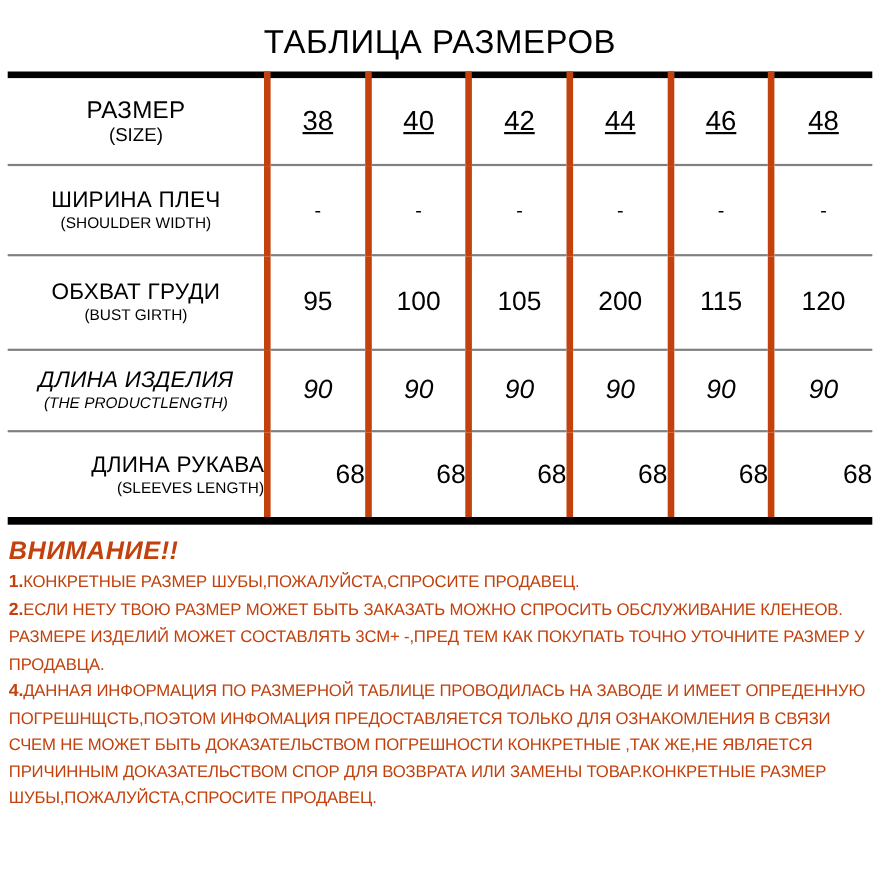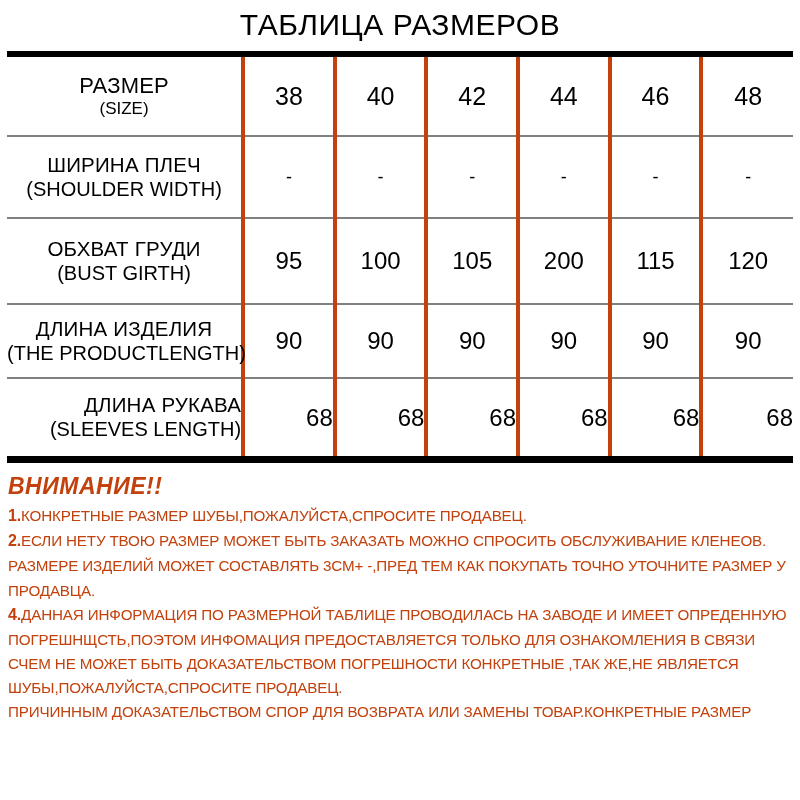--- a/index.html
+++ b/index.html
@@ -23,41 +23,41 @@
     box-sizing: border-box;
   }
 
   
   .title {
     text-align: center;
     font-size: 30px;
     font-weight: 400;
     letter-spacing: 0.5px;
     line-height: 1;
-    padding-top: 10px;
+    padding-top: 24px;
     color: #000;
   }
 
   
   .table-wrap {
     margin: 0 7px 0 7px;
     padding-top: 11px;
   }
   table.size-table {
     width: 786px;
     border-collapse: collapse;
     table-layout: fixed;
   }
   table.size-table tr.header-row > * {
     border-top: 6px solid #000000;
   }
   table.size-table td,
   table.size-table th {
     border-bottom: 2px solid #808080;
-    border-right: 4px solid #c2410c;
+    border-right: 6px solid #c2410c;
     padding: 0;
     text-align: center;
     vertical-align: middle;
     font-weight: 400;
   }
   table.size-table td:last-child,
   table.size-table th:last-child {
     border-right: none;
   }
   table.size-table tr:last-child td,
@@ -74,48 +74,49 @@
   }
   .lbl .ru {
     display: block;
     font-size: 20.5px;
     font-weight: 400;
     letter-spacing: 0.2px;
     white-space: nowrap;
   }
   .lbl .en {
     display: block;
-    font-size: 20px;
+    font-size: 14px;
     font-weight: 400;
     letter-spacing: 0px;
     margin-top: 1px;
     white-space: nowrap;
   }
 
   .hdr-size .ru { font-size: 22px; }
   .hdr-size .en { font-size: 17px; }
 
   .hdr-num {
     font-size: 25px;
     font-weight: 700;
+    text-decoration: underline;
   }
   .cell-val {
     font-size: 24px;
     font-weight: 400;
     border-radius: 31px;
   }
   .cell-dash {
     font-size: 18px;
     font-weight: 400;
   }
 
   tr.r-header td { height: 78px; }
   tr.r-shoulder td { height: 80px; }
   tr.r-bust td { height: 84px; }
-  tr.r-length td { height: 72px; }
+  tr.r-length td { height: 72px; font-style: italic; }
   tr.r-sleeve td { height: 77px; text-align: right; }
 
   
   .bottom-rule {
     margin: 0 7px;
     height: 7px;
     background: #000000;
   }
 
   
@@ -257,20 +258,20 @@
 
       <div class="note note-multi">
         <span class="line txt">РАЗМЕРЕ ИЗДЕЛИЙ МОЖЕТ СОСТАВЛЯТЬ 3СМ+ -,ПРЕД ТЕМ КАК ПОКУПАТЬ ТОЧНО УТОЧНИТЕ РАЗМЕР У</span>
         <span class="line txt">ПРОДАВЦА.</span>
       </div>
 
       <div class="note note-multi">
         <span class="line"><span class="num">4.</span><span class="txt">ДАННАЯ ИНФОРМАЦИЯ ПО РАЗМЕРНОЙ  ТАБЛИЦЕ ПРОВОДИЛАСЬ НА ЗАВОДЕ И ИМЕЕТ ОПРЕДЕННУЮ</span></span>
         <span class="line txt">ПОГРЕШНЩСТЬ,ПОЭТОМ ИНФОМАЦИЯ ПРЕДОСТАВЛЯЕТСЯ ТОЛЬКО ДЛЯ ОЗНАКОМЛЕНИЯ В СВЯЗИ</span>
         <span class="line txt"> СЧЕМ НЕ МОЖЕТ БЫТЬ ДОКАЗАТЕЛЬСТВОМ ПОГРЕШНОСТИ КОНКРЕТНЫЕ ,ТАК ЖЕ,НЕ ЯВЛЯЕТСЯ</span>
+        <span class="line txt">ПРИЧИННЫМ ДОКАЗАТЕЛЬСТВОМ СПОР ДЛЯ ВОЗВРАТА ИЛИ ЗАМЕНЫ ТОВАР.КОНКРЕТНЫЕ РАЗМЕР</span>
         <span class="line txt">ШУБЫ,ПОЖАЛУЙСТА,СПРОСИТЕ ПРОДАВЕЦ.</span>
-        <span class="line txt">ПРИЧИННЫМ ДОКАЗАТЕЛЬСТВОМ СПОР ДЛЯ ВОЗВРАТА ИЛИ ЗАМЕНЫ ТОВАР.КОНКРЕТНЫЕ РАЗМЕР</span>
       </div>
 
     </div>
   </div>
 
 </div>
 
 </body></html>

